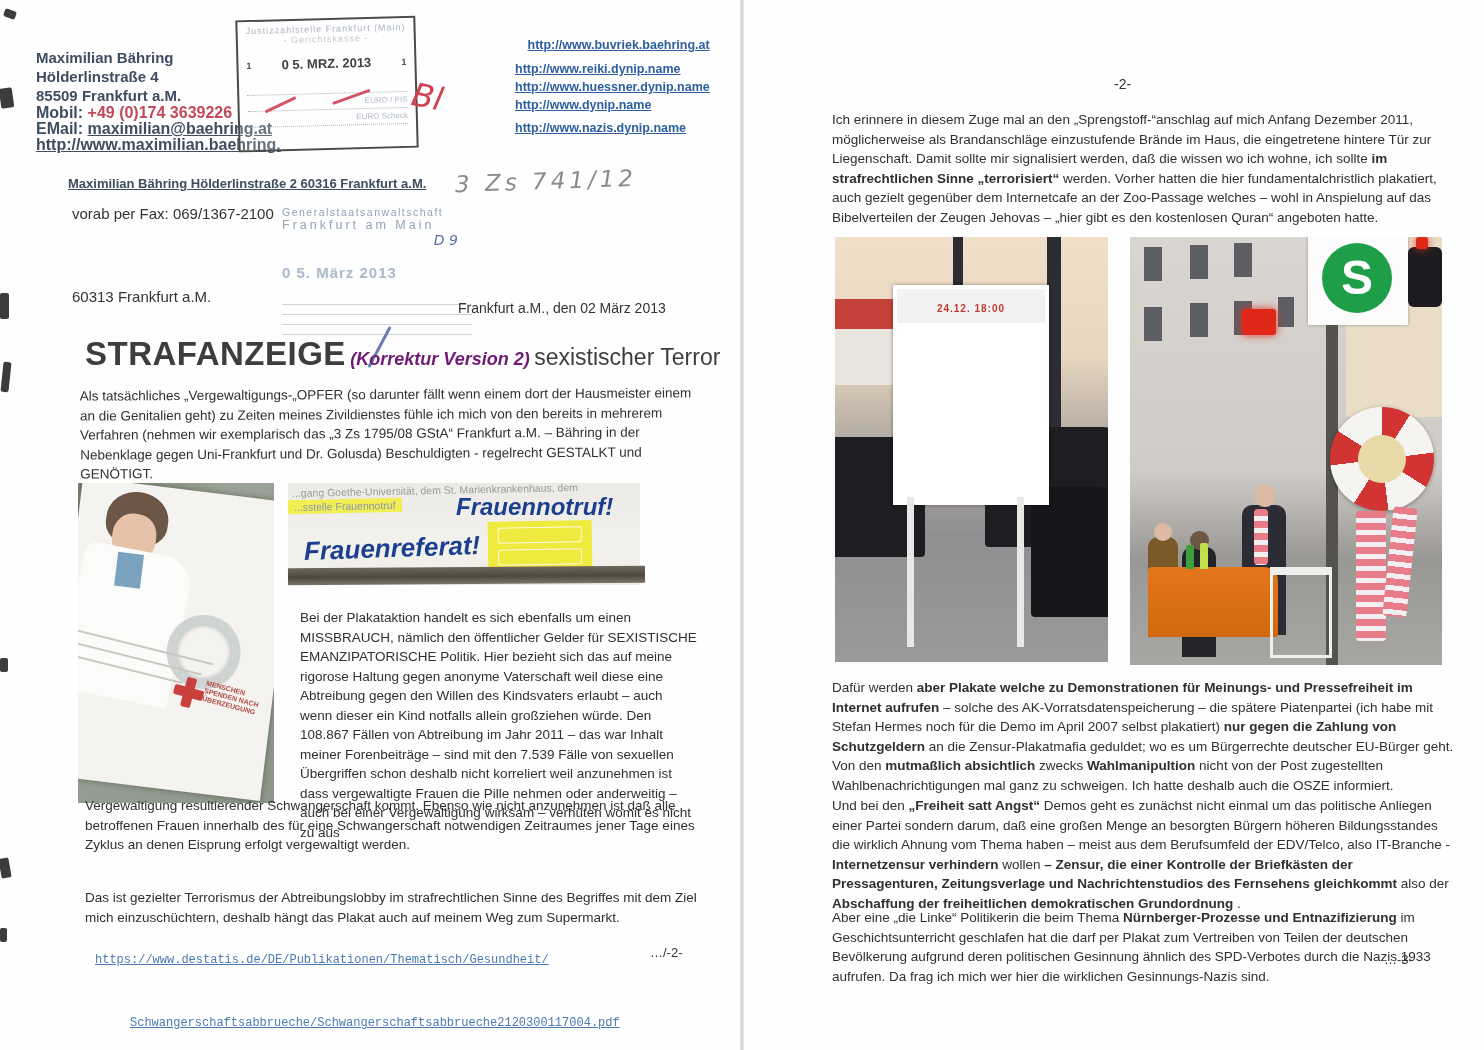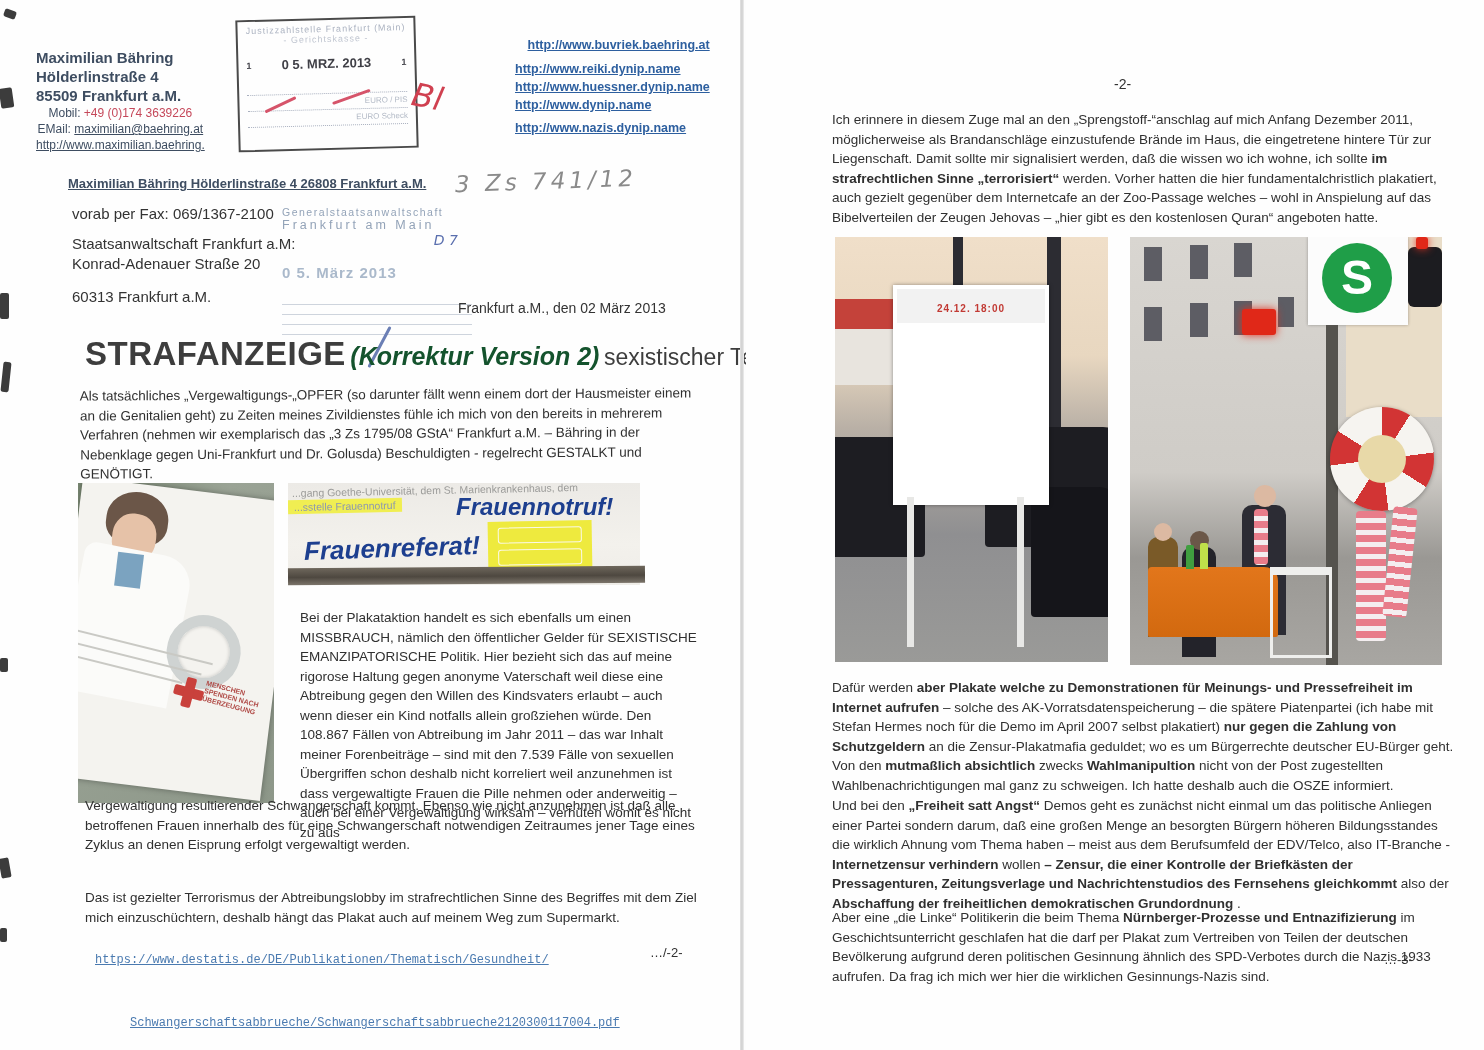--- a/index.html
+++ b/index.html
@@ -6,21 +6,21 @@
   #canvas{position:relative;width:1484px;height:1050px;background:#fdfdfd;overflow:hidden;
           font-family:"Liberation Sans",sans-serif;color:#2e2e2e;}
   .abs{position:absolute;}
   .page{position:absolute;top:0;height:1050px;background:#fefefe;}
   #page-left{left:0;width:742px;}
   #page-right{left:746px;width:738px;}
   .divider{position:absolute;left:740px;top:0;width:4px;height:1050px;
            background:linear-gradient(90deg,#e3e3e3,#cfcfcf,#efefef);}
   
   .sender{color:#3e4d61;font-weight:700;font-size:15px;line-height:19px;}
-  .sender .small{font-weight:400;font-size:12px;line-height:16px;text-align:center;}
+  .sender .small{font-weight:700;font-size:16px;line-height:16px;}
   .red-num{color:#c5485a;}
   .ul{text-decoration:underline;}
   .weblink{display:block;color:#2d5f9f;font-weight:700;font-size:12.5px;line-height:18px;
            text-decoration:underline;}
   
   .stamp1{border:2.5px solid #4a4a4a;width:176px;height:128px;transform:rotate(-1.5deg);
           font-size:9px;color:#97a0b2;background:rgba(255,255,255,0.2);}
   .stamp1 .faint{letter-spacing:1px;text-align:center;}
   .stamp1 .daterow{display:flex;justify-content:space-between;align-items:center;
                    color:#3f3f46;font-weight:700;padding:0 8px;}
@@ -29,21 +29,21 @@
   .redpen{position:absolute;background:#d6546a;border-radius:2px;}
   .stamp2{color:#93a3b8;width:190px;}
   .stamp2 .l1{font-size:10.5px;letter-spacing:1.5px;}
   .stamp2 .l2{font-size:12.5px;letter-spacing:3px;}
   .stamp2 .date{color:#aab9cb;font-size:15px;font-weight:700;letter-spacing:1px;}
   .fieldline{height:9px;border-bottom:1px solid #b9c2cf;opacity:.7;}
   .handwrite{font-family:"DejaVu Sans",sans-serif;font-style:italic;color:#8a8a8a;}
   
   .body-text{font-size:13.5px;line-height:19.5px;color:#303030;}
   .title-main{font-size:33px;font-weight:700;letter-spacing:.5px;color:#3d3d3d;}
-  .title-corr{font-size:25px;font-style:italic;color:#14532d;font-weight:600;}
+  .title-corr{font-size:18px;font-style:italic;color:#701a75;font-weight:600;}
   .title-suf{font-size:23px;color:#3d3d3d;}
   .mono-link{font-family:"Liberation Mono",monospace;font-size:12px;line-height:15px;
              color:#4a7ab0;text-decoration:underline;display:block;margin-top:48px;}
   .marker{font-size:13px;color:#303030;}
   
   .photo{overflow:hidden;}
   .artifact{position:absolute;background:#3c3c3c;border-radius:2px;}
   
   .pl-bg{position:absolute;inset:0;background:linear-gradient(135deg,#7b8a74,#9aa395 30%,#8d9789);}
   .pl-poster{position:absolute;left:-14px;top:6px;width:215px;height:300px;background:#f4f3ef;
@@ -146,36 +146,32 @@
     <div class="abs handwrite" style="left:412px;top:78px;color:#d04050;font-size:32px;transform:rotate(12deg);">Bl</div>
 
     <div class="abs" style="left:515px;top:36px;">
       <span class="weblink" style="margin-bottom:6px;text-align:right;">http://www.buvriek.baehring.at</span>
       <span class="weblink">http://www.reiki.dynip.name</span>
       <span class="weblink">http://www.huessner.dynip.name</span>
       <span class="weblink">http://www.dynip.name</span>
       <span class="weblink" style="margin-top:5px;">http://www.nazis.dynip.name</span>
     </div>
 
-    <div class="abs ul" style="left:68px;top:176px;font-size:13px;font-weight:700;color:#3e4d61;">Maximilian Bähring  Hölderlinstraße 4 26808 Frankfurt  a.M.</div>
+    <div class="abs ul" style="left:68px;top:176px;font-size:13px;font-weight:700;color:#3e4d61;">Maximilian Bähring  Hölderlinstraße 2 60316 Frankfurt  a.M.</div>
 
     <div class="abs" style="left:72px;top:205px;font-size:15px;color:#333;">vorab per Fax: 069/1367-2100</div>
 
-    <div class="abs" style="left:72px;top:234px;font-size:15px;line-height:20px;color:#333;">
-      <div>Staatsanwaltschaft Frankfurt a.M:</div>
-      <div>Konrad-Adenauer Straße 20</div>
-    </div>
     <div class="abs" style="left:72px;top:288px;font-size:15px;color:#333;">60313 Frankfurt a.M.</div>
 
     <div class="abs handwrite" style="left:455px;top:168px;font-size:23px;letter-spacing:4px;transform:rotate(-2deg);">3  Zs  741/12</div>
 
     <div class="abs stamp2" style="left:282px;top:186px;margin-top:20px;">
       <div class="l1">Generalstaatsanwaltschaft</div>
       <div class="l2">Frankfurt am Main</div>
-      <div class="handwrite" style="text-align:right;color:#5a6fae;font-size:14px;padding-right:14px;">D 7</div>
+      <div class="handwrite" style="text-align:right;color:#5a6fae;font-size:14px;padding-right:14px;">D 9</div>
       <div class="date" style="margin-top:16px;text-align:left;">0 5. März 2013</div>
       <div style="margin-top:14px;">
         <div class="fieldline"></div>
           <div class="fieldline"></div>
           <div class="fieldline"></div>
           <div class="fieldline"></div>
       </div>
       <div class="abs" style="left:96px;top:118px;width:3px;height:46px;background:#6b7fb5;transform:rotate(28deg);border-radius:2px;"></div>
     </div>
 

